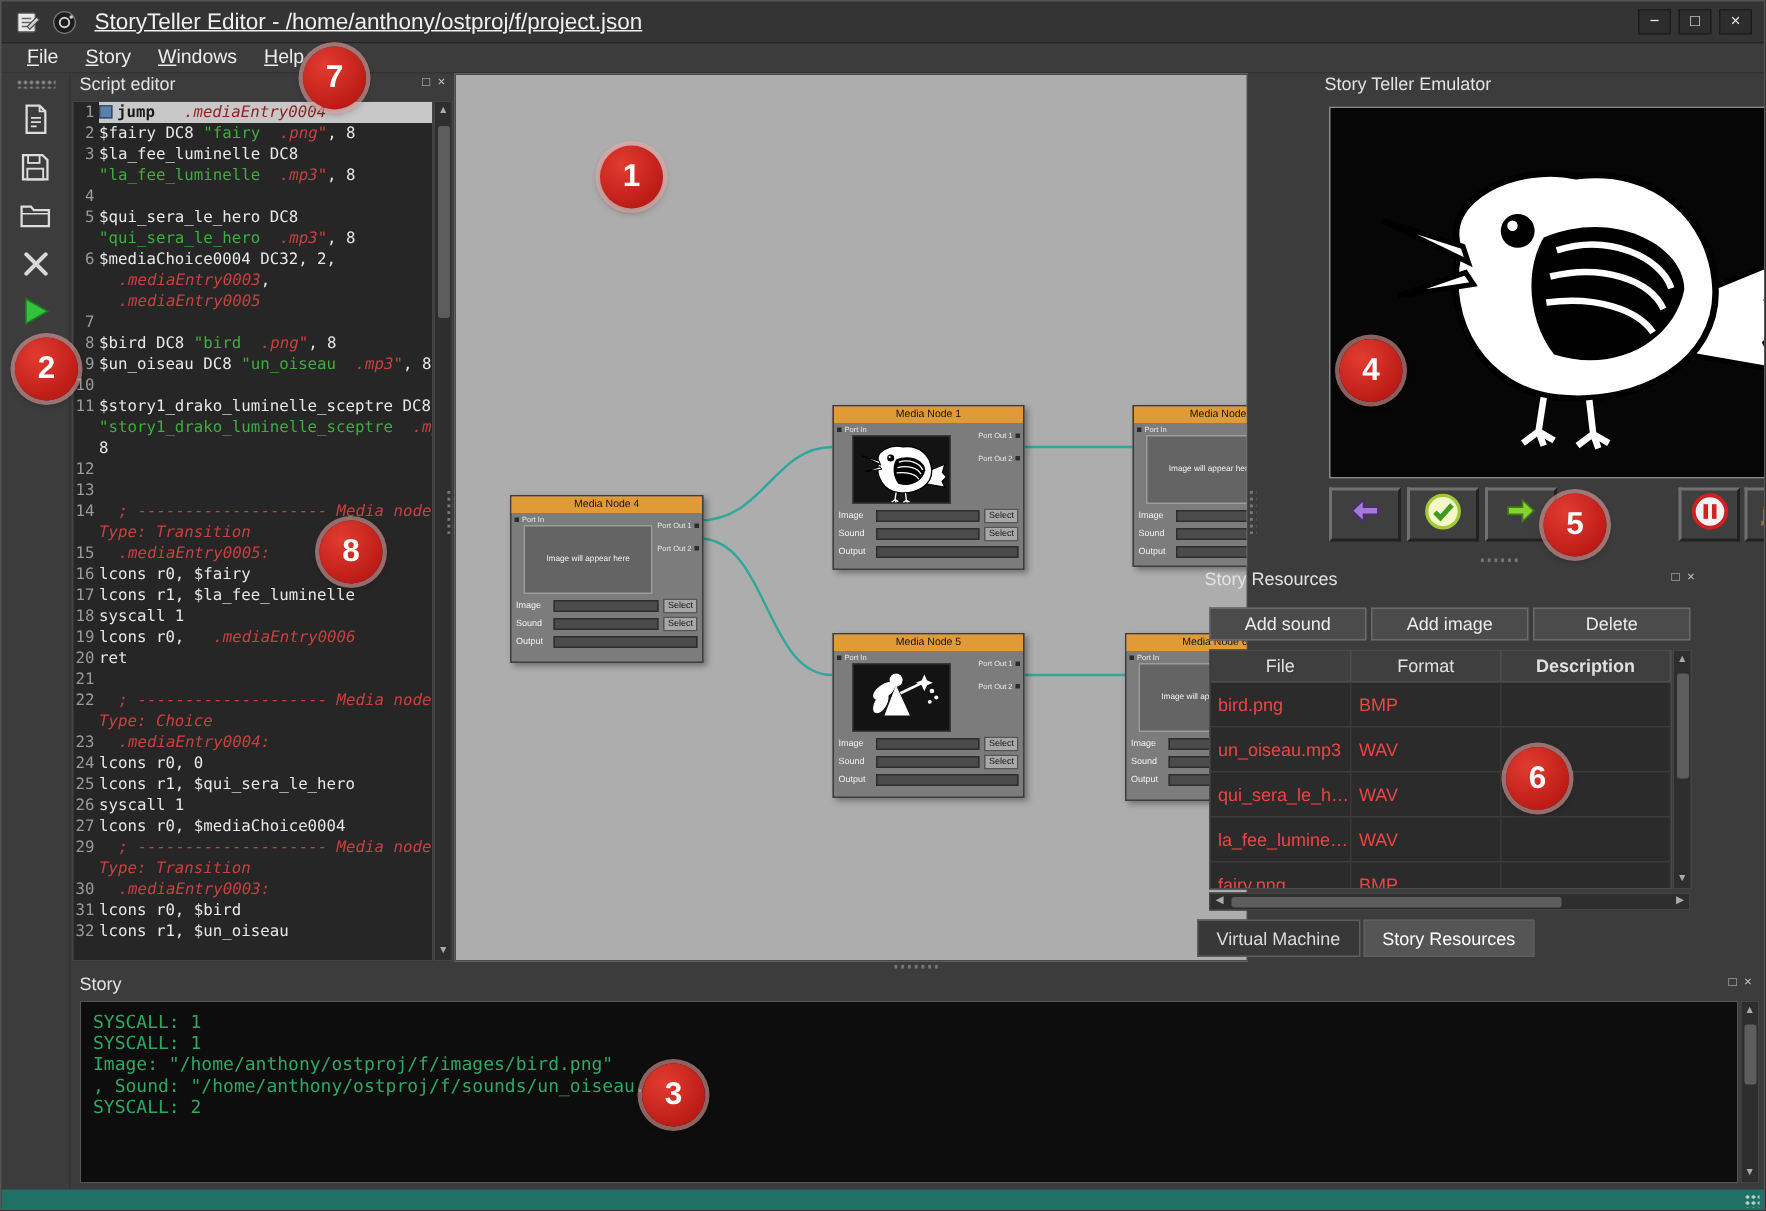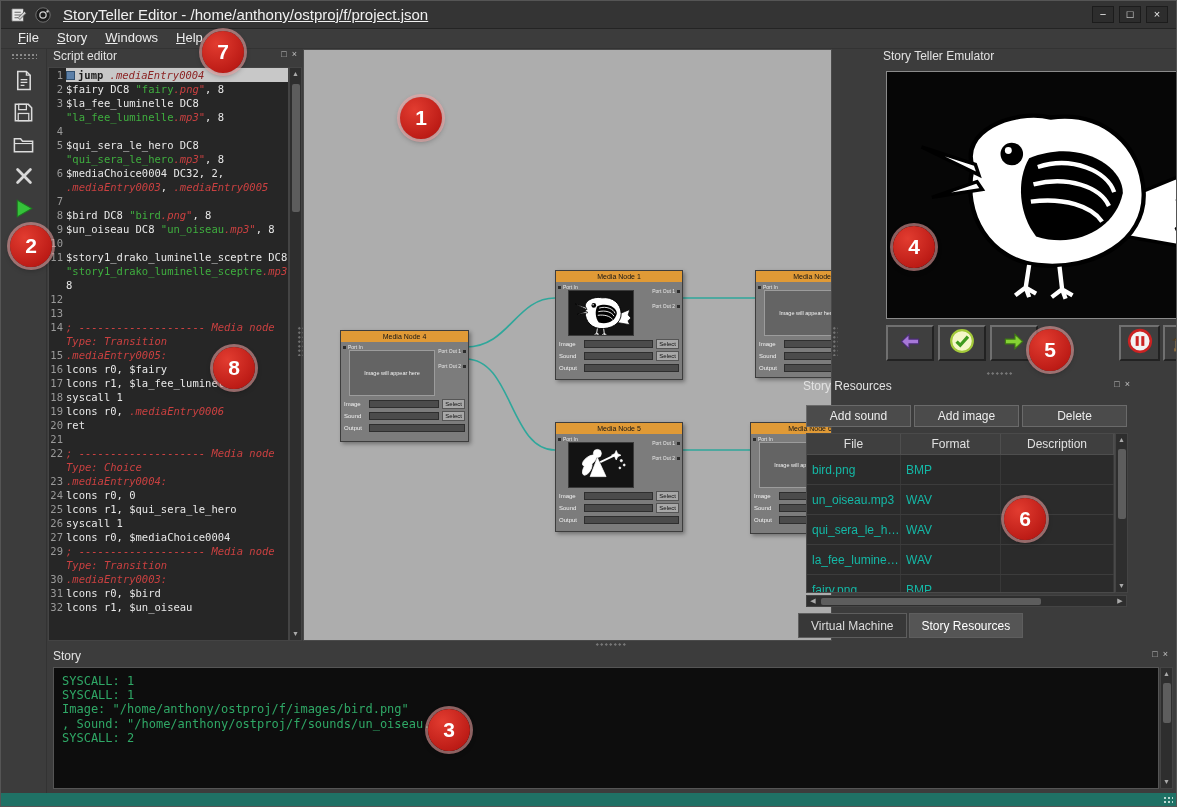--- a/index.html
+++ b/index.html
@@ -28,21 +28,21 @@
   .panel-icons { margin-left:auto; display:flex; gap:5px; font-size:9px; color:#c0c0c0; }
   .panel-icons span { cursor:default; }
 
   
   .script-panel { position:absolute; left:47px; top:48px; width:254px; height:592px; }
   .editor { position:absolute; left:0; top:18px; width:241px; height:574px; background:#262626; border:1px solid #444; overflow:hidden; font-family:"DejaVu Sans Mono",monospace; font-size:10.5px; line-height:14px; }
   .code-line { display:flex; }
   .ln { width:17px; flex:none; text-align:right; padding-right:3px; color:#9a9a9a; }
   .lt { flex:1; white-space:pre-wrap; overflow-wrap:break-word; color:#e8e8e8; min-height:14px; }
   .seg.str { color:#3fae3f; }
-  .seg.red { color:#c94040; font-style:italic; }
+  .seg.red { color:#c94040; font-style:italic;margin-left:13px; }
   .seg.kw  { font-weight:bold; }
   .seg.kw2 { font-weight:bold; color:#ffffff; }
   .code-line.hl .lt { background:#c8c8c8; color:#1b1b1b; }
   .code-line.hl .seg.red { color:#8c2424; }
   .marker { display:inline-block; width:9px; height:9px; background:#5b7fa8; border:1px solid #31506f; margin-right:3px; vertical-align:-1px; }
 
   
   .vscroll { position:absolute; width:13px; background:#2e2e2e; border:1px solid #444; }
   .hscroll { position:absolute; height:12px; background:#2e2e2e; border:1px solid #444; display:flex; align-items:center; }
   .sb-arrow { font-size:7px; color:#aaa; text-align:center; width:100%; height:12px; line-height:12px; }
@@ -78,22 +78,22 @@
   .emu-right .emu-btn { width:41px; margin-right:3px; }
 
   
   .resources-panel { position:absolute; left:797px; top:378px; width:337px; height:262px; }
   .res-buttons { position:absolute; left:8px; top:26px; width:321px; display:flex; gap:3px; }
   .res-btn { flex:1; height:22px; background:#4b4b4b; border:1px solid #6a6a6a; color:#ececec; font-size:12px; display:flex; align-items:center; justify-content:center; }
   .res-table { position:absolute; left:8px; top:54px; width:309px; height:160px; background:#2b2b2b; border:1px solid #4a4a4a; overflow:hidden; font-size:12px; }
   .res-head { display:flex; height:21px; background:#3f3f3f; border-bottom:1px solid #4e4e4e; }
   .res-head .hc { border-right:1px solid #4e4e4e; display:flex; align-items:center; justify-content:center; color:#e0e0e0; }
   .res-row { display:flex; height:30px; border-bottom:1px solid #3c3c3c; }
-  .res-row .rc { border-right:1px solid #383838; display:flex; align-items:center; padding-left:5px; color:#14b8a6; overflow:hidden; white-space:nowrap; }
-  .c0 { width:94px; flex:none; } .c1 { width:100px; flex:none; } .c2 { width:113px; flex:none; }
+  .res-row .rc { border-right:1px solid #383838; display:flex; align-items:center; padding-left:5px; color:#ef4444; overflow:hidden; white-space:nowrap; }
+  .c0 { width:94px; flex:none; } .c1 { width:100px; flex:none; } .c2 { width:113px; flex:none;font-weight:bold; }
   .res-tabs { position:absolute; left:0; top:234px; display:flex; gap:2px; }
   .tab { height:25px; padding:0 12px; display:flex; align-items:center; font-size:12px; background:#383838; border:1px solid #5e5e5e; color:#dcdcdc; }
   .tab.active { background:#555; color:#fff; }
 
   
   .logs-panel { position:absolute; left:47px; top:648px; width:1125px; height:142px; }
   .logs-content { position:absolute; left:5px; top:18px; width:1106px; height:122px; background:#0d0d0d; border:1px solid #555; padding:6px 8px; font-family:"DejaVu Sans Mono",monospace; font-size:12px; line-height:14.2px; color:#2fa866; overflow:hidden; }
 
   
   .statusbar { position:absolute; left:0; top:792px; width:100%; height:15px; background:#1f7165; }

